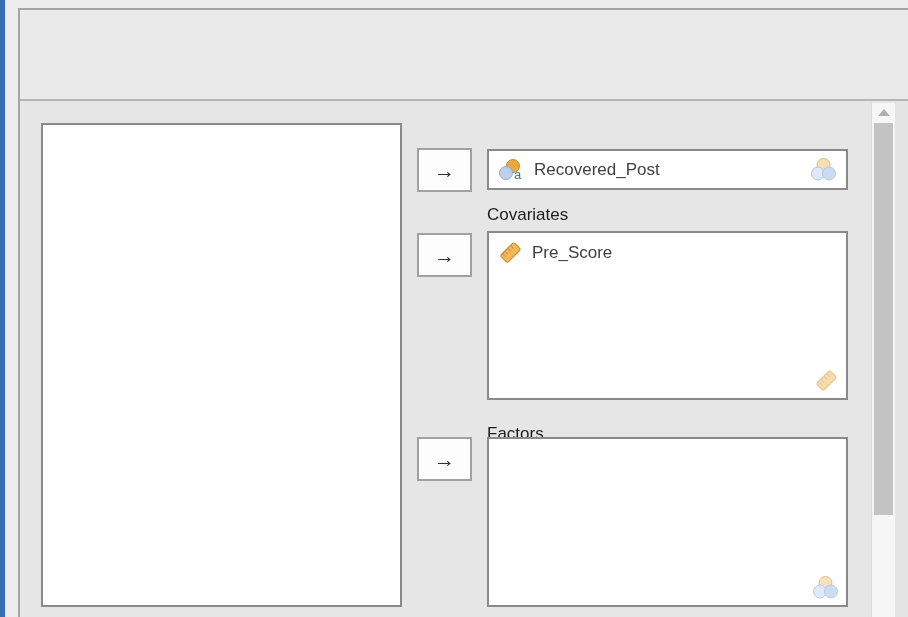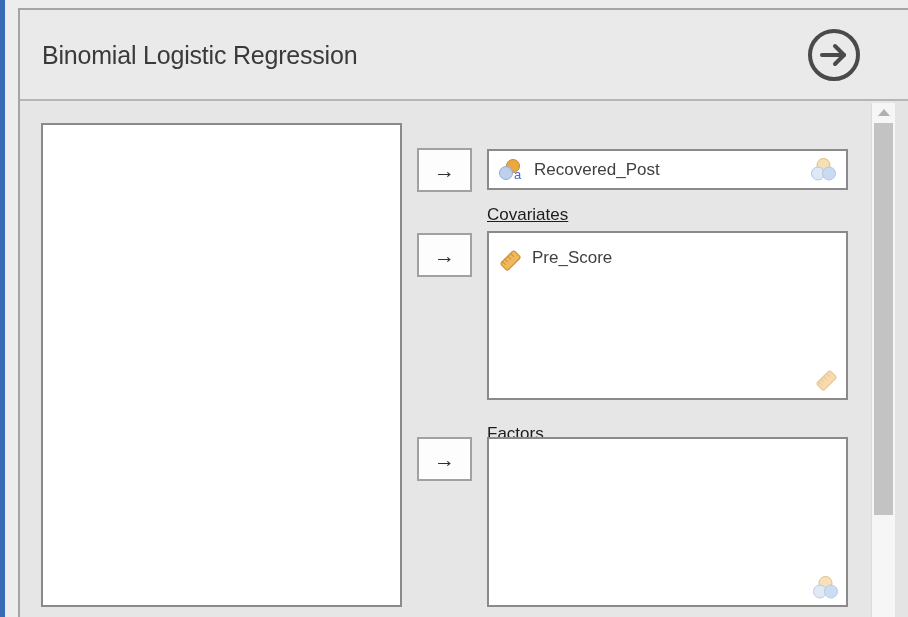--- a/index.html
+++ b/index.html
@@ -64,30 +64,30 @@
   }
   .move-btn-1 { top:47px; }
   .move-btn-2 { top:132px; }
   .move-btn-3 { top:336px; }
 
   .field-label {
     position:absolute; left:467px; width:361px; height:20px;
     font-size:17px; color:#1c1c1c; white-space:nowrap;
   }
   .label-dependent { top:21px; }
-  .label-covariates { top:104px;text-decoration:underline; }
+  .label-covariates { top:104px; }
   .label-factors    { top:311px;margin-top:12px; }
 
   .assign-box { left:467px; width:361px; }
   .dependent-field { top:48px;  height:41px; display:flex; align-items:center; padding:0 9px; gap:9px; }
   .covariates-box  { top:130px; height:169px; }
   .factors-box     { top:336px; height:170px; }
 
   .var-row {
-    display:flex; gap:9px; padding:15px 9px 0 9px;
+    display:flex; align-items:center; gap:9px; padding:7px 9px 0 9px;
   }
   .var-name { font-size:17px; color:#404040; white-space:nowrap; }
   .type-icon { flex:0 0 auto; display:block; }
   .allowed-icon {
     position:absolute; right:7px; bottom:5px; opacity:0.65;
   }
   .dependent-field .allowed-icon { position:static; margin-left:auto; opacity:0.8; }
 
   
   .scrollbar {
@@ -115,30 +115,20 @@
 </style>
 </head>
 <body>
 
 <div class="screen">
 
   <div class="accent-strip"></div>
 
   <div class="dialog">
 
-    <div class="dialog-header">
-      <h1 class="analysis-title">Binomial Logistic Regression</h1>
-      <button class="run-btn" title="">
-        <svg width="56" height="56" viewBox="0 0 56 56">
-          <circle cx="28" cy="28" r="24" fill="none" stroke="#4a4a4a" stroke-width="4"></circle>
-          <line x1="16" y1="28" x2="38" y2="28" stroke="#4a4a4a" stroke-width="4" stroke-linecap="round"></line>
-          <polyline points="29,19 38,28 29,37" fill="none" stroke="#4a4a4a" stroke-width="4" stroke-linecap="round" stroke-linejoin="round"></polyline>
-        </svg>
-      </button>
-    </div>
 
     <div class="header-divider"></div>
 
     <div class="dialog-body">
 
       <div class="list-box available-box"></div>
 
       <button class="move-btn move-btn-1">
         <span>→</span>
       </button>

